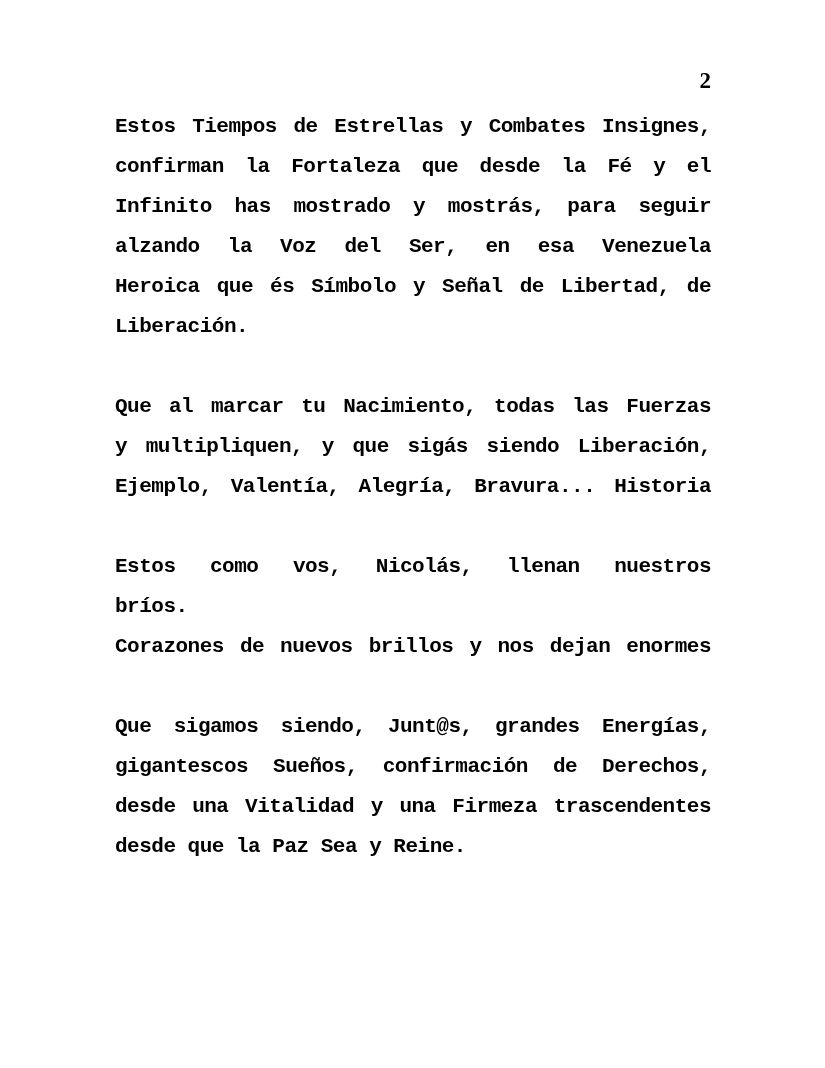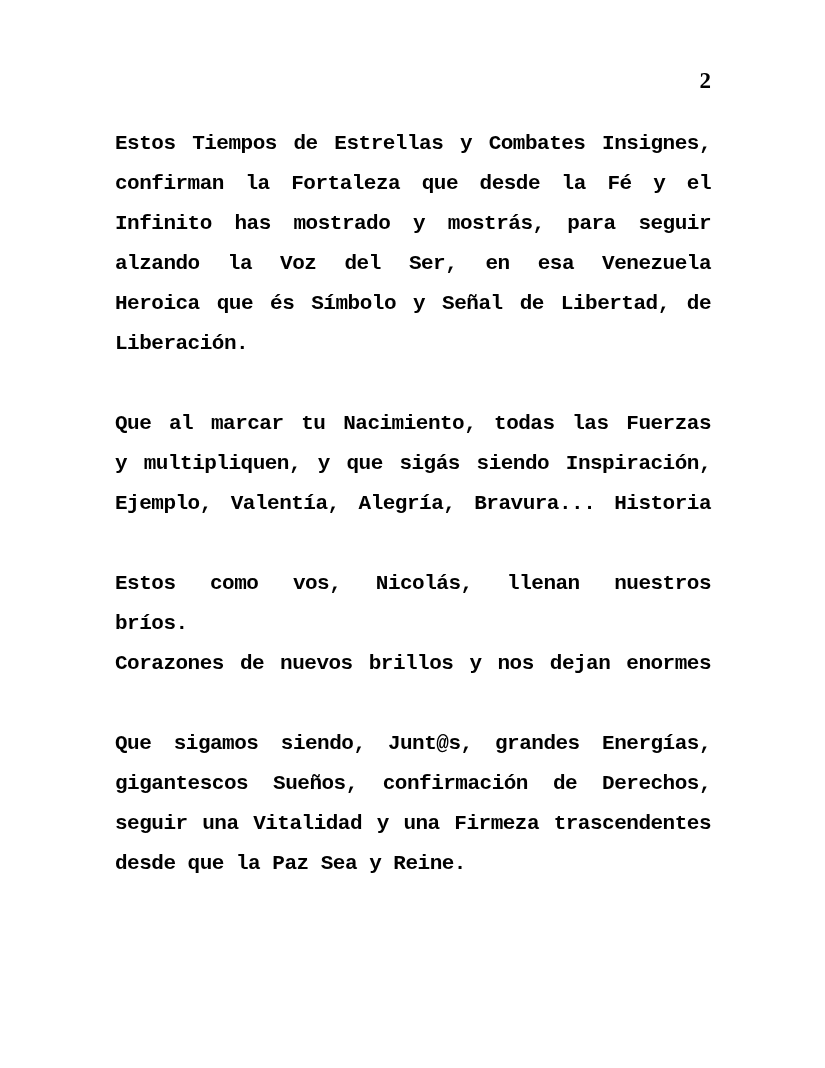--- a/index.html
+++ b/index.html
@@ -33,21 +33,21 @@
     left: 115px;
     width: 596px;
     font-family: "Liberation Mono", "DejaVu Sans Mono", monospace;
     font-weight: bold;
     font-size: 21px;
     line-height: 40px;
     letter-spacing: -0.5px;
     color: #000000;
   }
   .paragraph {
-    margin: 17px 0 40px 0;
+    margin: 0 0 40px 0;
   }
   .line {
     text-align: justify;
     text-align-last: justify;
     white-space: normal;
   }
   .line.last {
     text-align: right;
     text-align-last: left;
   }
@@ -61,28 +61,28 @@
       <div class="paragraph">
         <div class="line">Estos Tiempos de Estrellas y Combates Insignes,</div>
         <div class="line">confirman la Fortaleza que desde la Fé y el</div>
         <div class="line">Infinito has mostrado y mostrás, para seguir</div>
         <div class="line">alzando la Voz del Ser, en esa Venezuela</div>
         <div class="line">Heroica que és Símbolo y Señal de Libertad, de</div>
         <div class="line last">Liberación.</div>
       </div>
       <div class="paragraph">
         <div class="line">Que al marcar tu Nacimiento, todas las Fuerzas</div>
-        <div class="line">y multipliquen, y que sigás siendo Inspiración,</div>
+        <div class="line">y multipliquen, y que sigás siendo Liberación,</div>
         <div class="line">Ejemplo, Valentía, Alegría, Bravura... Historia</div>
       </div>
       <div class="paragraph">
         <div class="line">Estos como vos, Nicolás, llenan nuestros</div>
         <div class="line last">bríos.</div>
         <div class="line">Corazones de nuevos brillos y nos dejan enormes</div>
       </div>
       <div class="paragraph">
         <div class="line">Que sigamos siendo, Junt@s, grandes Energías,</div>
         <div class="line">gigantescos Sueños, confirmación de Derechos,</div>
-        <div class="line">seguir una Vitalidad y una Firmeza trascendentes</div>
+        <div class="line">desde una Vitalidad y una Firmeza trascendentes</div>
         <div class="line last">desde que la Paz Sea y Reine.</div>
       </div>
     </div>
 </div>
 
 </body></html>

